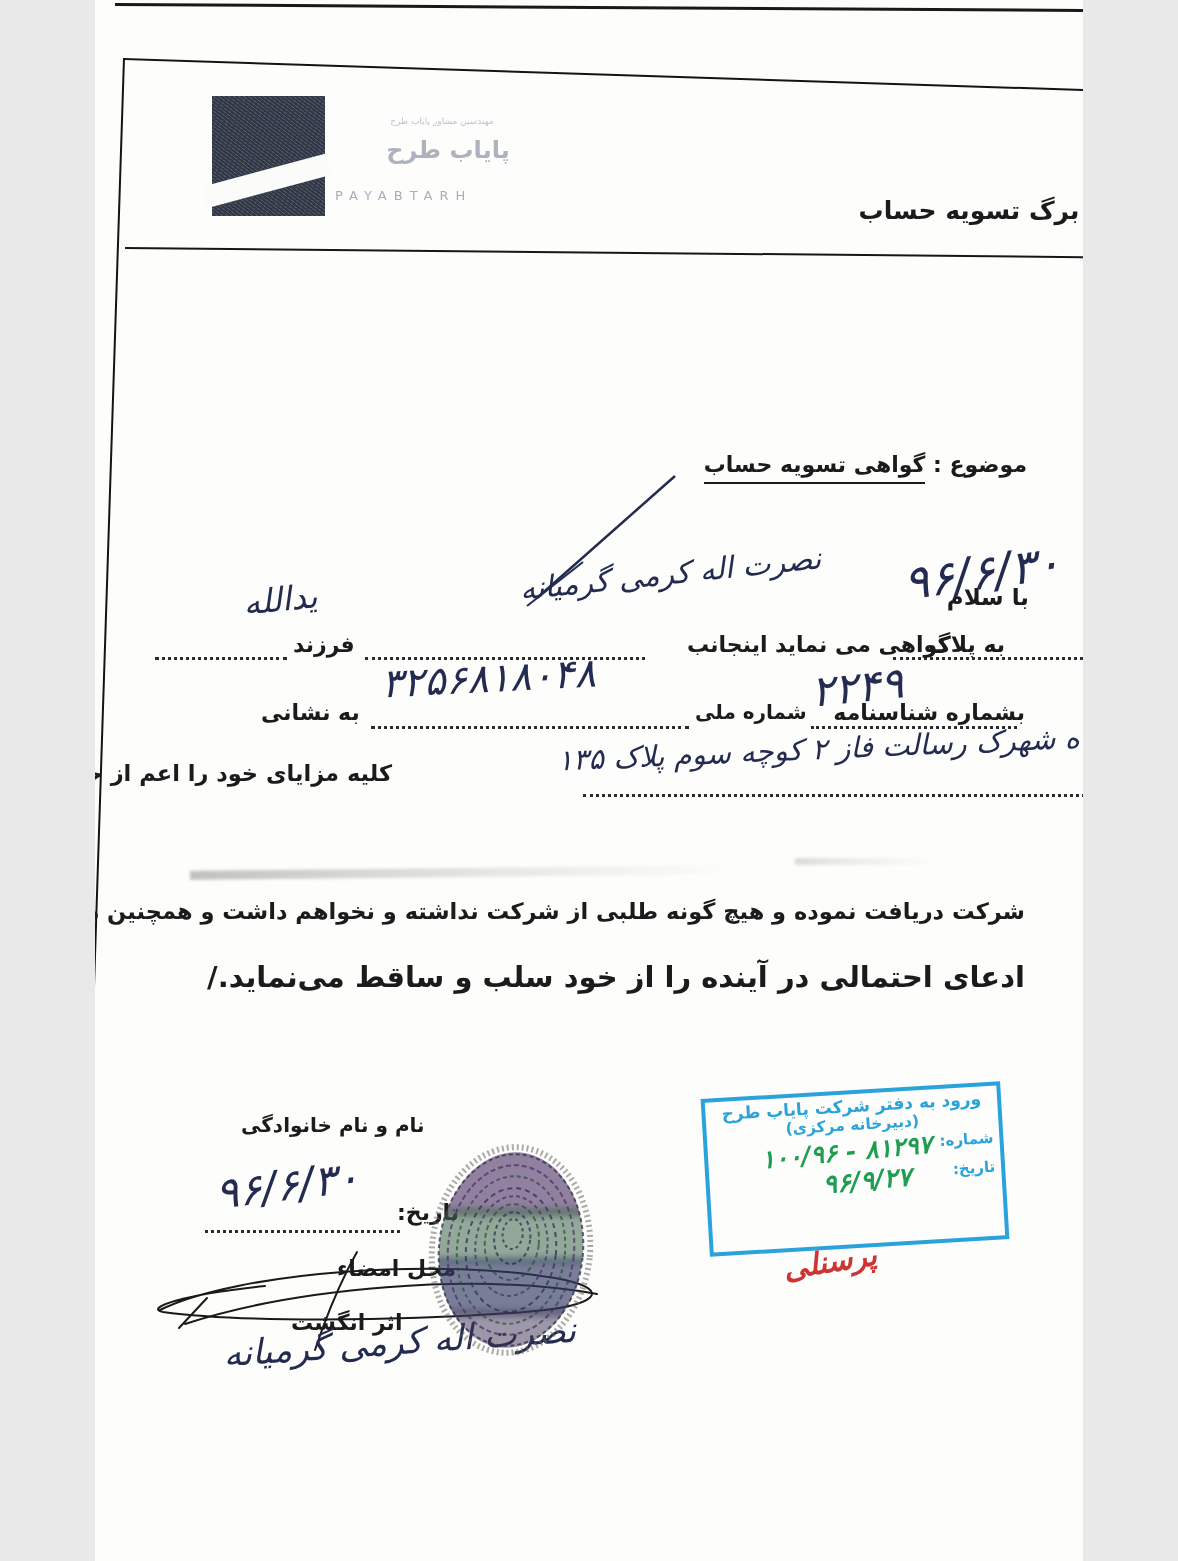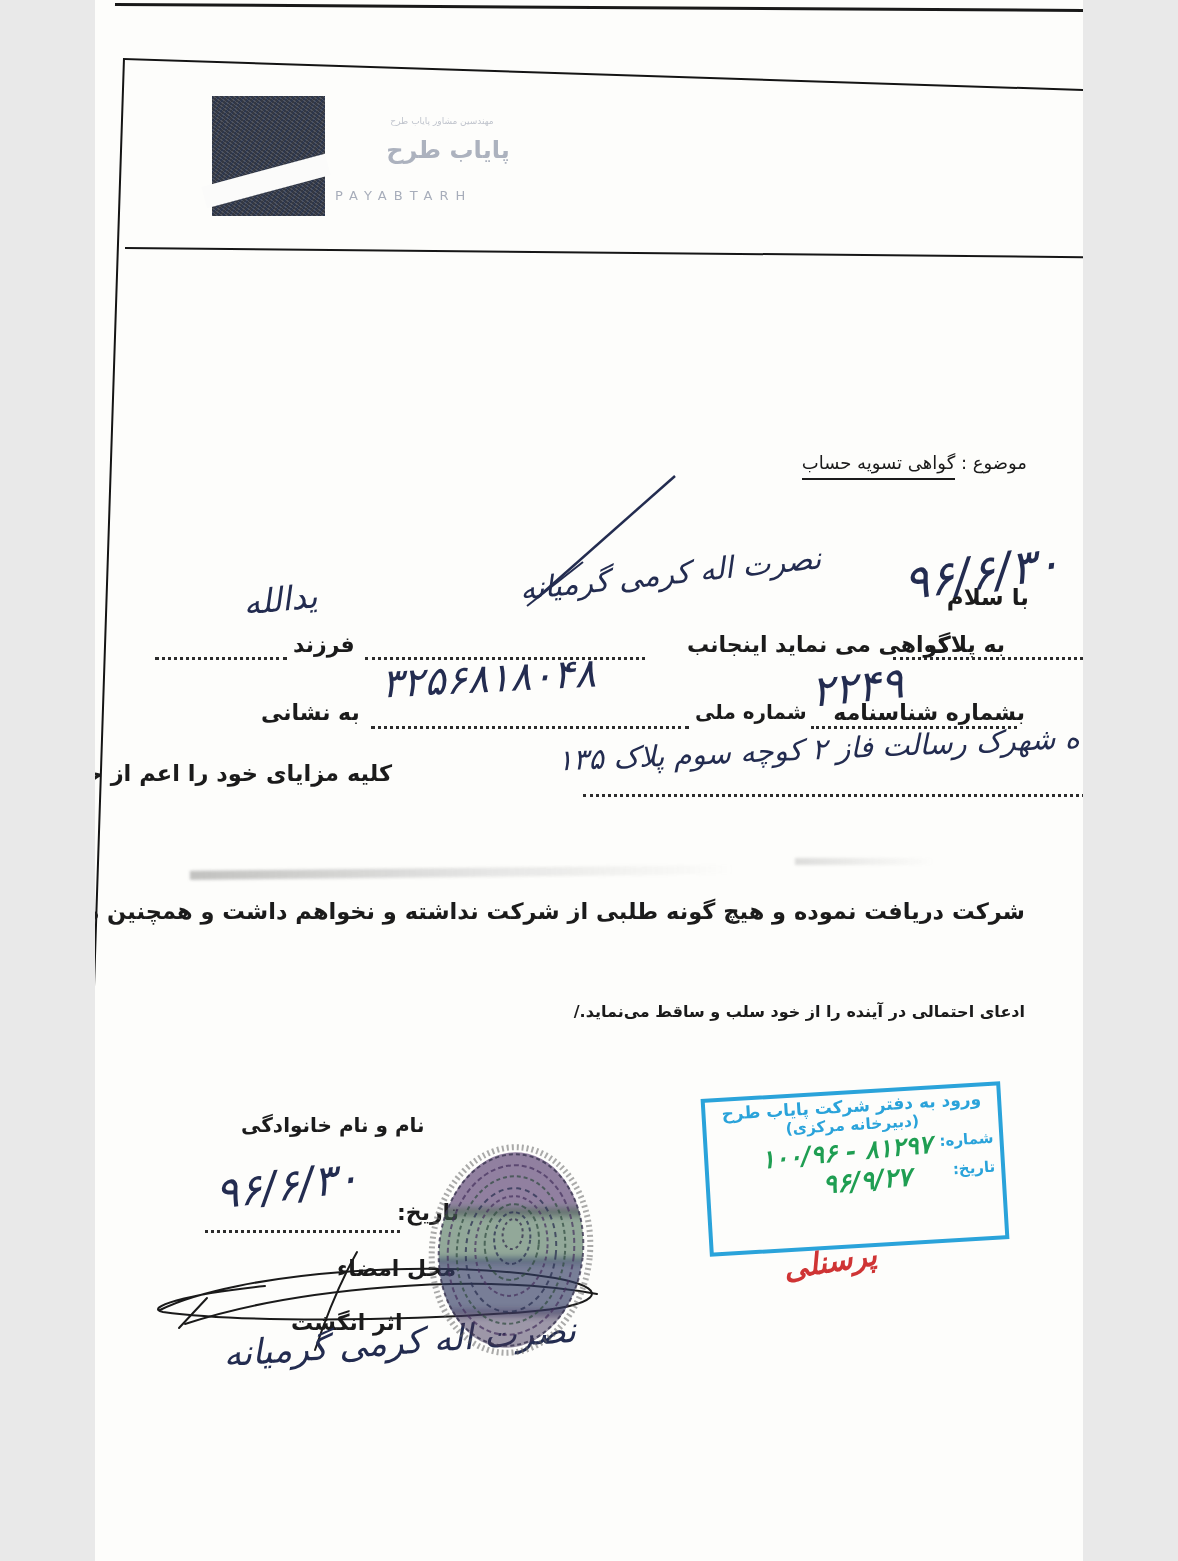--- a/index.html
+++ b/index.html
@@ -28,22 +28,23 @@
   <div class="abs" style="left:28px;top:58px;width:1106px;height:1720px;border:2.5px solid #141414;transform:rotate(1.85deg);transform-origin:0 0;"></div>
   <div class="abs" style="left:30px;top:247px;width:1112px;border-top:2.5px solid #161616;transform:rotate(.55deg);transform-origin:left top;"></div>
 
   <div class="abs" style="left:117px;top:96px;width:113px;height:120px;background:#343843;background-image:repeating-linear-gradient(37deg,rgba(255,255,255,.14) 0 1px,transparent 1px 3px),repeating-linear-gradient(127deg,rgba(30,50,90,.35) 0 2px,transparent 2px 5px);">
     <div style="position:absolute;left:-10px;bottom:24px;width:128px;height:22px;background:#fbfbfa;transform:rotate(-15deg);"></div>
   </div>
   <div class="abs faint" style="left:252px;top:116px;width:190px;font-size:9px;text-align:center;direction:rtl;opacity:.55;filter:blur(.4px);">مهندسین مشاور پایاب طرح</div>
   <div class="abs faint" style="left:268px;top:136px;width:170px;font-size:24px;font-weight:700;text-align:center;direction:rtl;opacity:.7;filter:blur(.5px);">پایاب طرح</div>
   <div class="abs faint" style="left:240px;top:188px;width:210px;font-size:13px;letter-spacing:7px;opacity:.75;filter:blur(.4px);">PAYABTARH</div>
 
+  <div class="abs print bold" style="left:688px;top:196px;width:372px;font-size:25px;text-align:center;">برگ تسویه حساب</div>
 
-  <div class="abs print" style="right:56px;top:452px;font-size:18px;font-weight:400;">
+  <div class="abs print" style="right:56px;top:452px;font-size:22px;font-weight:700;">
     <span>موضوع :</span>
     <span style="border-bottom:2.5px solid #1b1b1b;padding-bottom:5px;">گواهی تسویه حساب</span>
   </div>
 
   <div class="abs print bold" style="right:54px;top:560px;font-size:23px;margin-top:24px;">با سلام</div>
 
   <div class="abs print" style="right:78px;top:632px;font-size:22px;">به پلاک</div>
   <div class="abs dots" style="left:798px;top:655px;width:215px;"></div>
   <div class="abs print" style="left:556px;top:632px;font-size:22px;margin-left:36px;">گواهی می نماید اینجانب</div>
   <div class="abs dots" style="left:270px;top:655px;width:280px;"></div>
@@ -67,21 +68,21 @@
   <div class="abs hand" style="left:716px;top:662px;font-size:43px;transform:rotate(-6deg);">۲۲۴۹</div>
   <div class="abs hand" style="left:286px;top:655px;font-size:40px;letter-spacing:7px;transform:rotate(-3deg);">۳۲۵۶۸۱۸۰۴۸</div>
 
   <div class="abs dots" style="left:488px;top:792px;width:628px;"></div>
   <div class="abs hand" style="left:462px;top:730px;font-size:29px;transform:rotate(-2.5deg);">کرمانشاه شهرک رسالت فاز ۲ کوچه سوم پلاک ۱۳۵</div>
   <div class="abs print" style="right:691px;top:760px;font-size:22.5px;">کلیه مزایای خود را اعم از حقوق،</div>
 
   <div class="abs smudge" style="left:95px;top:868px;width:545px;height:9px;transform:rotate(-.6deg);"></div>
   <div class="abs smudge" style="left:700px;top:858px;width:140px;height:7px;opacity:.55;"></div>
   <div class="abs print" style="right:58px;top:898px;font-size:22.5px;text-align:center;">شرکت دریافت نموده و هیچ گونه طلبی از شرکت نداشته و نخواهم داشت و همچنین هرگونه</div>
-  <div class="abs print" style="right:58px;top:1002px;font-size:16px;">ادعای احتمالی در آینده را  از خود سلب و ساقط می‌نماید./</div>
+  <div class="abs print" style="right:58px;top:960px;font-size:29px;">ادعای احتمالی در آینده را  از خود سلب و ساقط می‌نماید./</div>
 
   <div class="abs print bold" style="left:146px;top:1113px;font-size:20px;">نام و نام خانوادگی</div>
 
   <div class="abs hand" style="left:120px;top:1160px;font-size:43px;transform:rotate(-7deg);">۹۶/۶/۳۰</div>
   <div class="abs print bold" style="left:302px;top:1200px;font-size:22px;">تاریخ:</div>
   <div class="abs dots" style="left:110px;top:1228px;width:195px;"></div>
 
   <div class="abs print bold" style="left:242px;top:1256px;font-size:22px;">محل امضاء</div>
   <svg class="abs" style="left:50px;top:1228px;" width="480" height="130" viewBox="0 0 480 130">
     <g fill="none" stroke="#1a1a1a" stroke-width="2" stroke-linecap="round">

